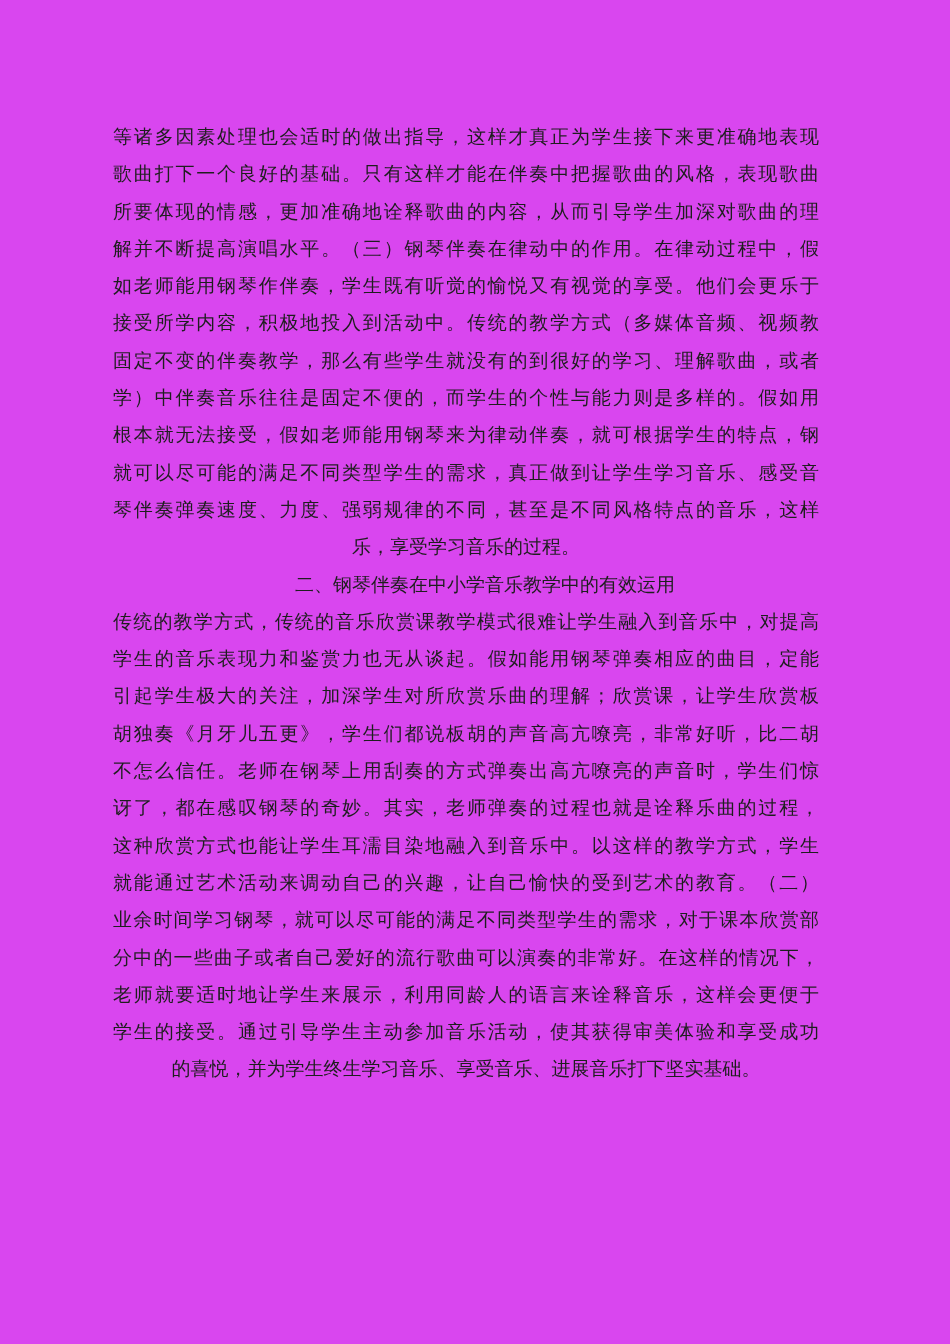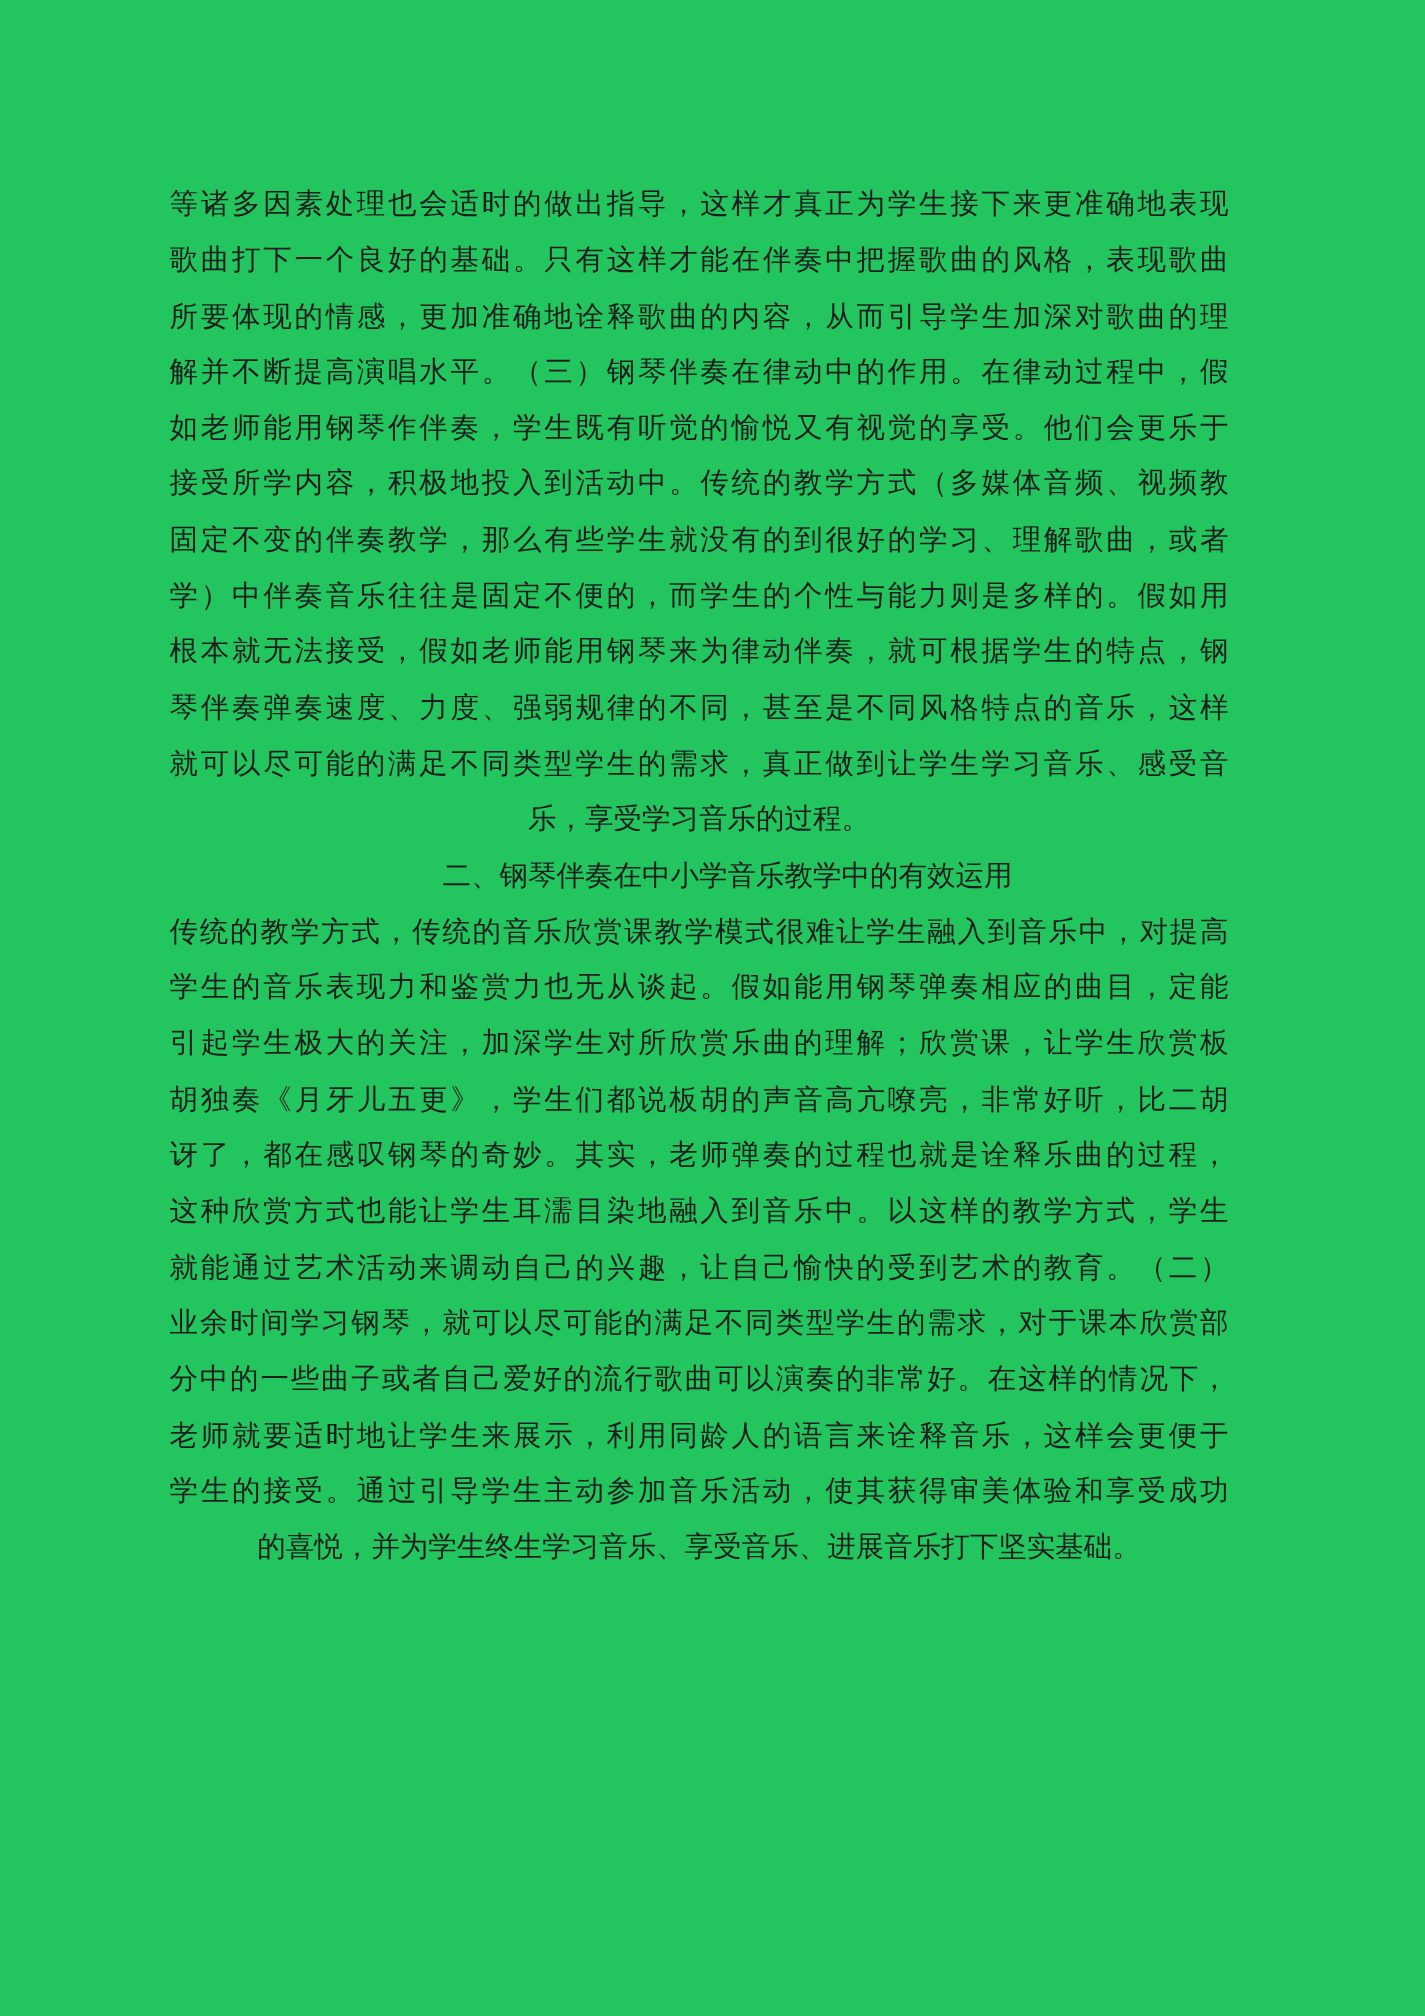--- a/index.html
+++ b/index.html
@@ -4,21 +4,21 @@
 <style>
   html, body {
     margin: 0;
     padding: 0;
     background: #ffffff;
   }
   .page {
     position: relative;
     width: 950px;
     height: 1344px;
-    background: #22c55e;
+    background: #d946ef;
     overflow: hidden;
   }
   .text-block {
     position: absolute;
     left: 113px;
     top: 118px;
     width: 706px;
     font-family: "Liberation Serif", "DejaVu Serif", serif;
     font-size: 19px;
     color: #1e1e1e;
@@ -47,28 +47,29 @@
   <div class="text-block" id="text-block" style="color: rgb(30, 30, 30);">
       <div class="text-line fill">等诸多因素处理也会适时的做出指导，这样才真正为学生接下来更准确地表现</div>
       <div class="text-line fill">歌曲打下一个良好的基础。只有这样才能在伴奏中把握歌曲的风格，表现歌曲</div>
       <div class="text-line fill">所要体现的情感，更加准确地诠释歌曲的内容，从而引导学生加深对歌曲的理</div>
       <div class="text-line fill">解并不断提高演唱水平。（三）钢琴伴奏在律动中的作用。在律动过程中，假</div>
       <div class="text-line fill">如老师能用钢琴作伴奏，学生既有听觉的愉悦又有视觉的享受。他们会更乐于</div>
       <div class="text-line fill">接受所学内容，积极地投入到活动中。传统的教学方式（多媒体音频、视频教</div>
       <div class="text-line fill">固定不变的伴奏教学，那么有些学生就没有的到很好的学习、理解歌曲，或者</div>
       <div class="text-line fill">学）中伴奏音乐往往是固定不便的，而学生的个性与能力则是多样的。假如用</div>
       <div class="text-line fill">根本就无法接受，假如老师能用钢琴来为律动伴奏，就可根据学生的特点，钢</div>
+      <div class="text-line fill">就可以尽可能的满足不同类型学生的需求，真正做到让学生学习音乐、感受音</div>
       <div class="text-line fill">琴伴奏弹奏速度、力度、强弱规律的不同，甚至是不同风格特点的音乐，这样</div>
-      <div class="text-line fill">就可以尽可能的满足不同类型学生的需求，真正做到让学生学习音乐、感受音</div>
       <div class="text-line">乐，享受学习音乐的过程。</div>
       <div class="text-line indent">二、钢琴伴奏在中小学音乐教学中的有效运用</div>
       <div class="text-line fill">传统的教学方式，传统的音乐欣赏课教学模式很难让学生融入到音乐中，对提高</div>
       <div class="text-line fill">学生的音乐表现力和鉴赏力也无从谈起。假如能用钢琴弹奏相应的曲目，定能</div>
       <div class="text-line fill">引起学生极大的关注，加深学生对所欣赏乐曲的理解；欣赏课，让学生欣赏板</div>
       <div class="text-line fill">胡独奏《月牙儿五更》，学生们都说板胡的声音高亢嘹亮，非常好听，比二胡</div>
+      <div class="text-line fill">不怎么信任。老师在钢琴上用刮奏的方式弹奏出高亢嘹亮的声音时，学生们惊</div>
       <div class="text-line fill">讶了，都在感叹钢琴的奇妙。其实，老师弹奏的过程也就是诠释乐曲的过程，</div>
       <div class="text-line fill">这种欣赏方式也能让学生耳濡目染地融入到音乐中。以这样的教学方式，学生</div>
       <div class="text-line fill">就能通过艺术活动来调动自己的兴趣，让自己愉快的受到艺术的教育。（二）</div>
       <div class="text-line fill">业余时间学习钢琴，就可以尽可能的满足不同类型学生的需求，对于课本欣赏部</div>
       <div class="text-line fill">分中的一些曲子或者自己爱好的流行歌曲可以演奏的非常好。在这样的情况下，</div>
       <div class="text-line fill">老师就要适时地让学生来展示，利用同龄人的语言来诠释音乐，这样会更便于</div>
       <div class="text-line fill">学生的接受。通过引导学生主动参加音乐活动，使其获得审美体验和享受成功</div>
       <div class="text-line">的喜悦，并为学生终生学习音乐、享受音乐、进展音乐打下坚实基础。</div>
     </div>
 </div>

